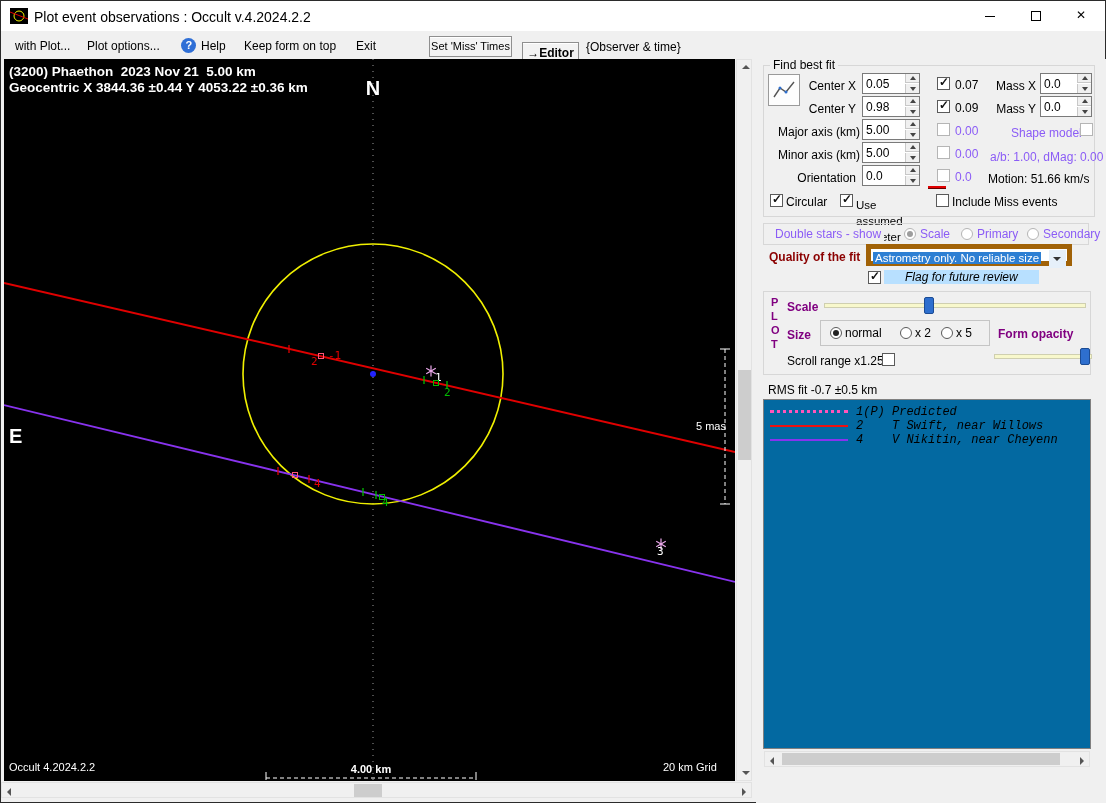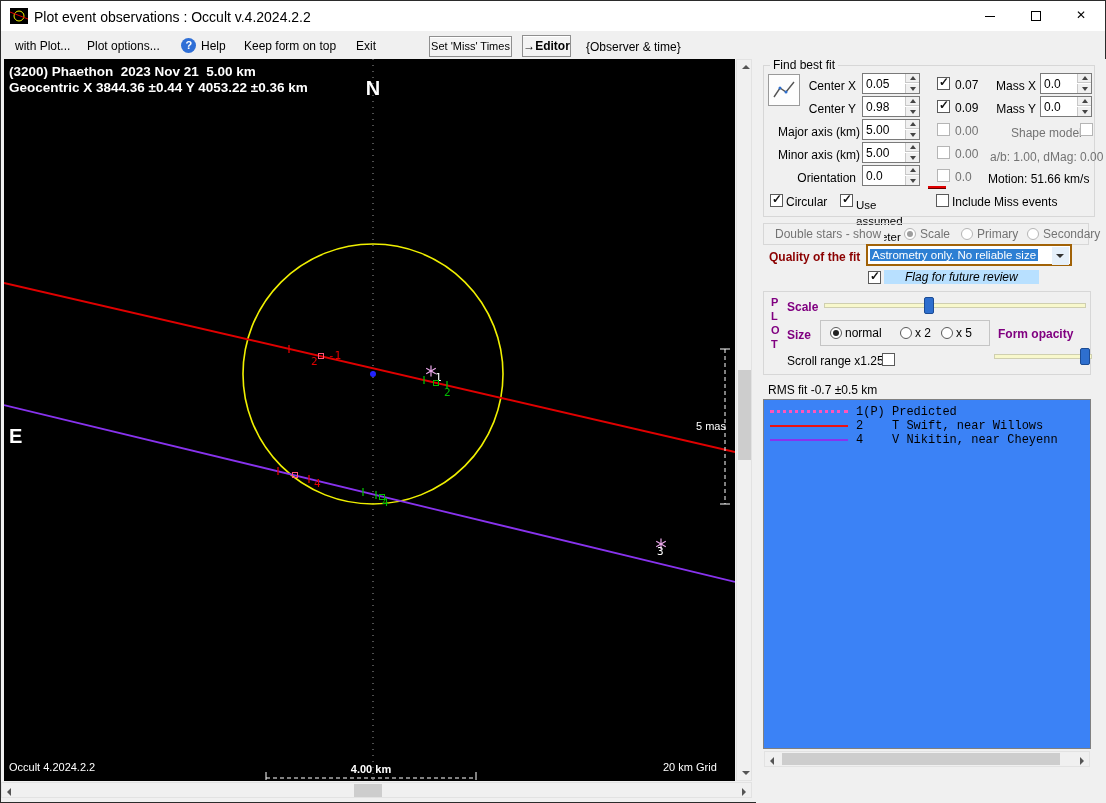--- a/index.html
+++ b/index.html
@@ -22,21 +22,21 @@
 
   
   .menubar { position:absolute; left:0; top:31px; width:100%; height:27px; background:#f0f0f0; }
   .menu-item { position:absolute; top:7px; cursor:default; }
   .help-icon { position:absolute; left:180px; top:6px; width:15px; height:15px; border-radius:50%;
     background:#2f6fd6; }
   .help-icon::before { content:"?"; position:absolute; left:4.5px; top:1px; color:#fff; font-size:11px; font-weight:bold; }
   .tool-btn { position:absolute; background:#f3f3f3; border:1px solid #8f8f8f;
     box-shadow:inset 0 1px 0 #fff; text-align:center; }
   #btn-miss { left:428px; top:4px; width:83px; height:21px; font-size:11px; line-height:19px; }
-  #btn-editor { left:521px; top:3px; width:49px; height:22px; font-size:12px; font-weight:bold; line-height:20px; }
+  #btn-editor { left:521px; top:10px; width:57px; height:22px; font-size:12px; font-weight:bold; line-height:20px; }
   #observer-label { left:585px; top:8px; }
 
   
   .plot { position:absolute; left:3px; top:58px; width:731px; height:722px; background:#000; }
   .plot svg { display:block; }
 
   
   .sb { position:absolute; background:#f0f0f0; border:1px solid #e2e2e2; }
   .sb-arrow { position:absolute; background:#f0f0f0; }
   .sb-arrow::after { content:""; position:absolute; border:4px solid transparent; }
@@ -53,53 +53,53 @@
   #win-hsb .arr-left { left:1px; top:1px; width:14px; height:13px; }
   #win-hsb .arr-right { right:1px; top:1px; width:14px; height:13px; }
   #win-hsb .sb-thumb { left:352px; top:1px; width:28px; height:13px; }
 
   
   .rightpanel { position:absolute; left:755px; top:58px; width:351px; height:745px; background:#f0f0f0; }
   .grp { position:absolute; border:1px solid #d7d7d7;text-decoration:underline; }
   .grp-cap { position:absolute; top:-8px; left:6px; background:#f0f0f0; padding:0 3px; white-space:nowrap; }
   .lbl { position:absolute; white-space:nowrap; }
   .lbl.right { text-align:right; }
-  .gray { color:#737373; }
+  .gray { color:#8b5cf6; }
   .maroon { color:#8b0000; font-weight:bold; }
   .purple { color:#800080; font-weight:bold; }
 
   .spinner { position:absolute; height:21px; background:#fff; border:1px solid #7a7a7a; }
   .spin-val { position:absolute; left:3px; top:3px; font-size:12px; }
   .spin-up, .spin-down { position:absolute; right:0; width:14px; height:9px; background:#f0f0f0; border-left:1px solid #c8c8c8; }
   .spin-up { top:0; border-bottom:1px solid #c8c8c8; }
   .spin-down { bottom:0; }
   .spin-up::after, .spin-down::after { content:""; position:absolute; left:4px; border:3px solid transparent; }
   .spin-up::after { top:2px; border-bottom:4px solid #444; border-top-width:0; }
   .spin-down::after { top:3px; border-top:4px solid #444; border-bottom-width:0; }
 
   .cb { position:absolute; width:13px; height:13px; background:#fff; border:1px solid #5a5a5a; }
   .cb.checked::after { content:"✓"; position:absolute; left:1px; top:-3px; font-size:12px; font-weight:bold; color:#111; }
   .cb.disabled { border-color:#b5b5b5; }
   .radio { position:absolute; width:12px; height:12px; border:1px solid #5a5a5a; border-radius:50%; background:#fff; }
   .radio.sel::after { content:""; position:absolute; left:2px; top:2px; width:6px; height:6px; border-radius:50%; background:#222; }
   .radio.disabled { border-color:#b5b5b5; }
   .radio.disabled.sel::after { background:#9d9d9d; }
 
-  .combo { position:absolute; height:22px; background:#fff; border:2px solid #a16207; }
+  .combo { position:absolute; height:22px; background:#fff; border:5px solid #a16207; }
   .combo-text { position:absolute; left:2px; top:3px; background:#2d7fd3; color:#fff; font-size:11.5px; padding:0 2px; white-space:nowrap; }
   .combo-arrow { position:absolute; right:1px; top:1px; width:17px; height:18px; background:#e6f0fa; }
   .combo-arrow::after { content:""; position:absolute; left:4px; top:7px; border:4px solid transparent; border-top-color:#333; border-bottom-width:0; }
 
   .flag-label { position:absolute; background:#b8e0ff; font-style:italic; padding:0 21px; }
 
   .slider { position:absolute; }
   .slider-track { position:absolute; left:0; right:0; top:6px; height:5px; background:#f8f8cc; border:1px solid #cfcfb0; }
   .slider-thumb { position:absolute; top:0; width:10px; height:17px; background:#2e6fce; border:1px solid #1c4c94; border-radius:2px; }
 
-  .listbox { position:absolute; background:#3b82f6; border:1px solid #808080; overflow:hidden; padding-top:4px; }
+  .listbox { position:absolute; background:#0369a1; border:1px solid #808080; overflow:hidden; padding-top:4px;font-style:italic; }
   .event-row { height:14px; line-height:14px; white-space:pre; }
   .swatch { display:inline-block; width:78px; vertical-align:middle; margin:0 8px 0 6px; border-top:2px solid; }
   .etxt { font-family:"Liberation Mono","DejaVu Sans Mono",monospace; font-size:12px; }
 
   #list-hsb { left:8px; top:692px; width:326px; height:16px; border:1px solid #e2e2e2; }
   #list-hsb .arr-left { left:1px; top:1px; width:14px; height:12px; }
   #list-hsb .arr-right { right:1px; top:1px; width:14px; height:12px; }
   #list-hsb .sb-thumb { left:17px; top:1px; width:278px; height:12px; }
 
   .motion-swatch { position:absolute; width:18px; height:3px; background:#e00000; border-bottom:1px solid #660000; }

